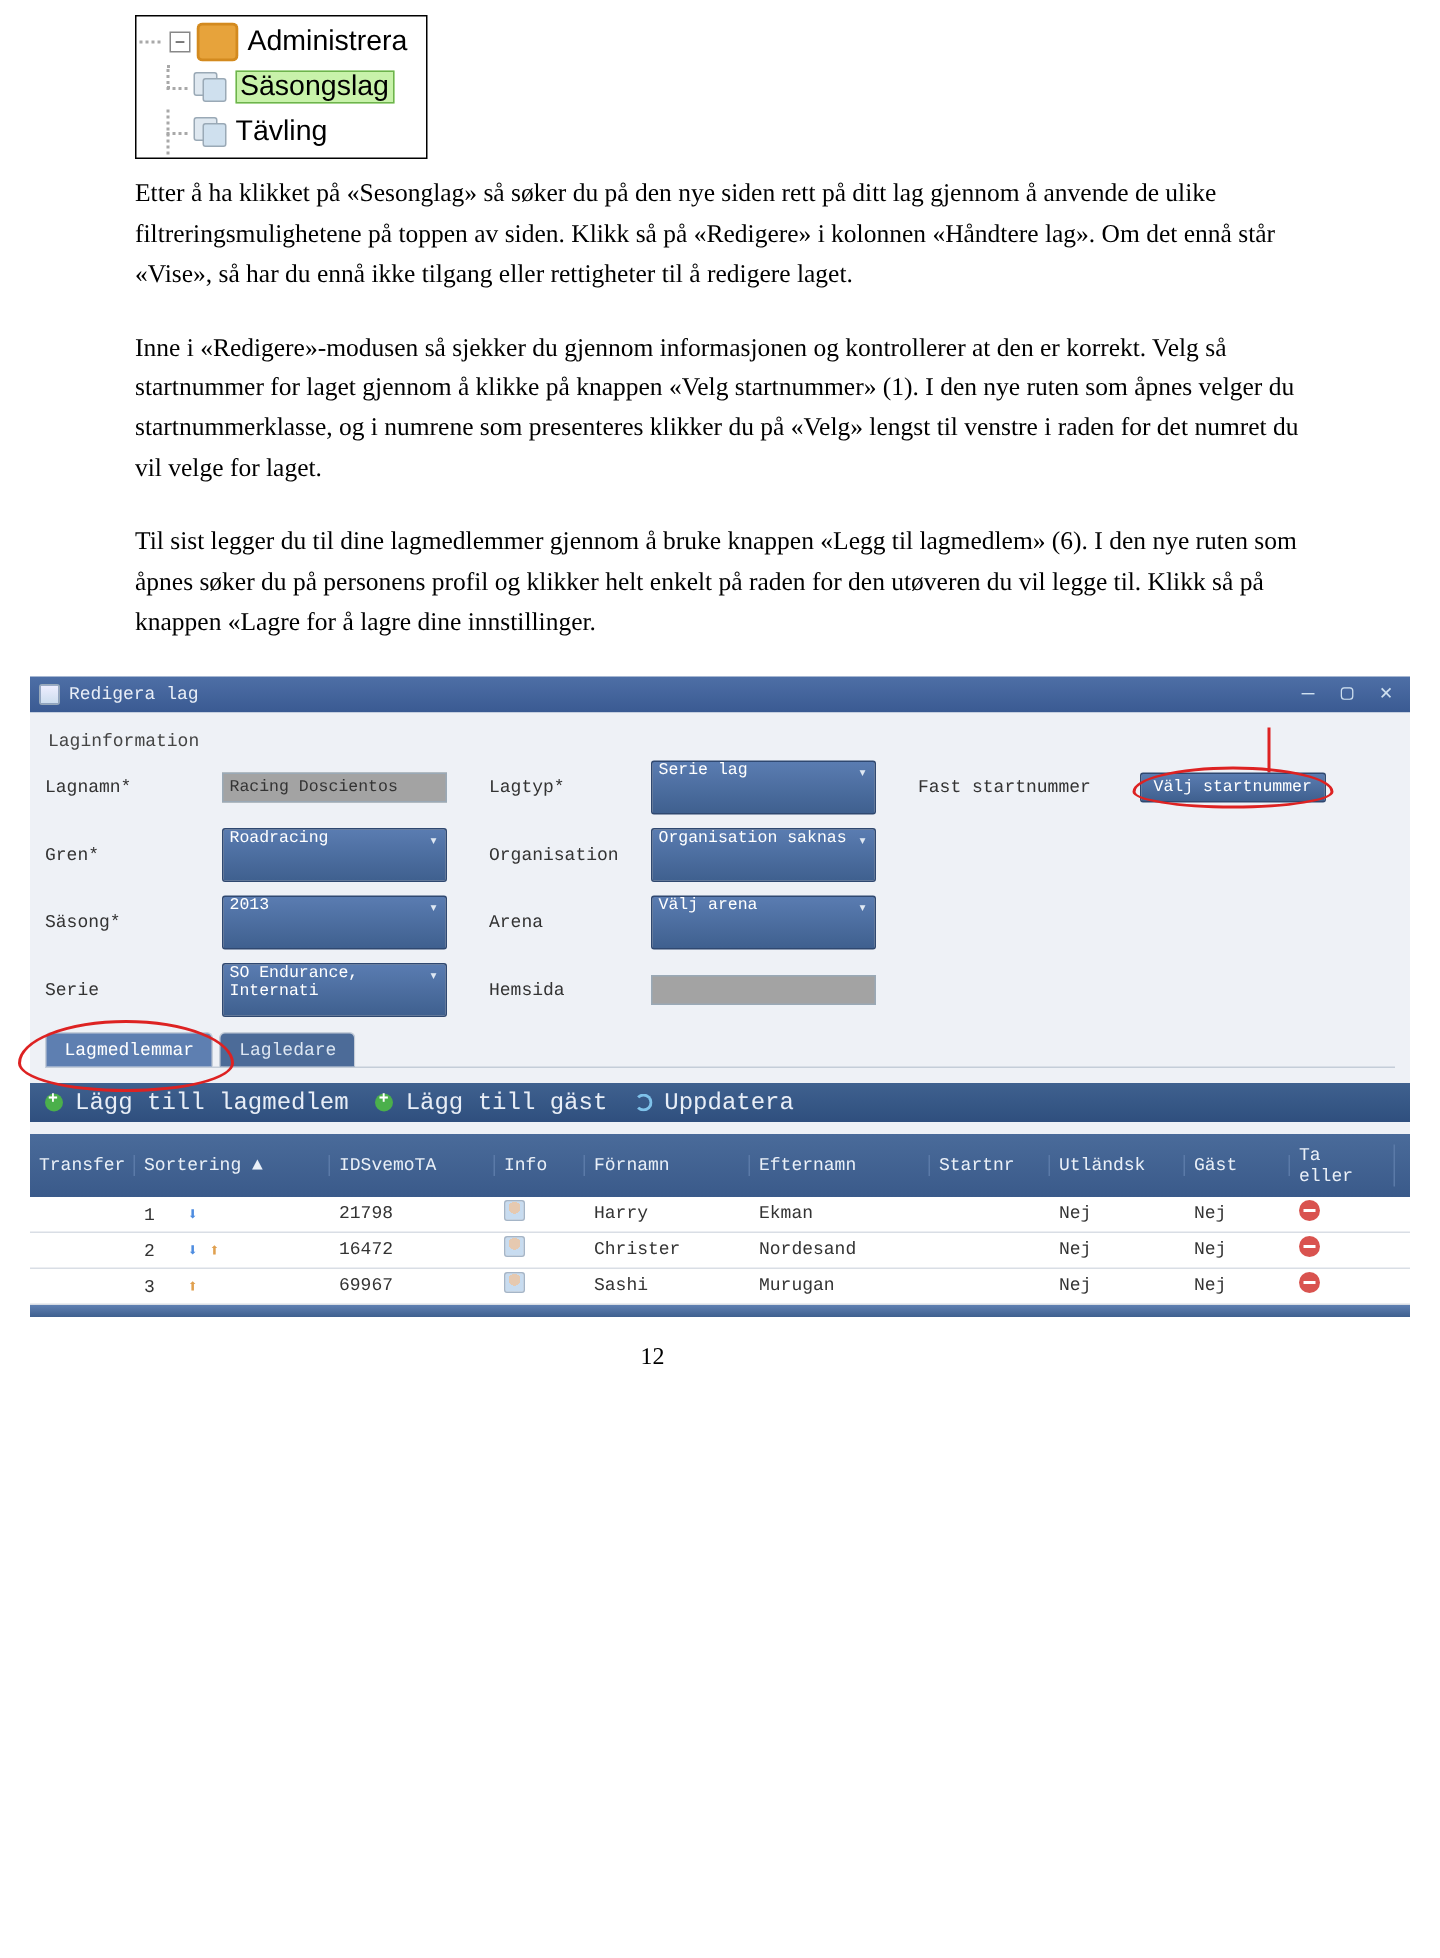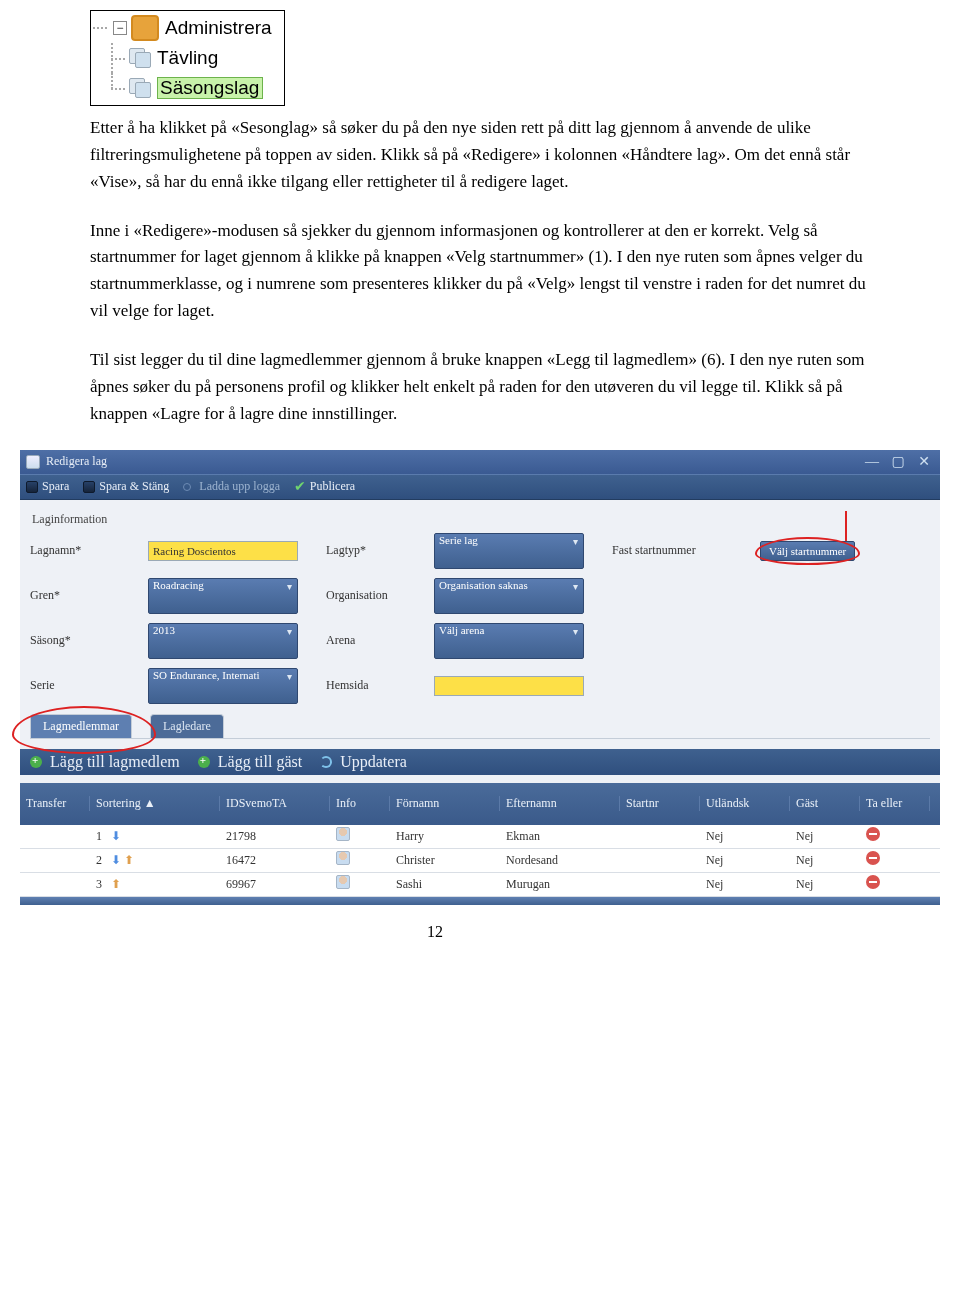--- a/index.html
+++ b/index.html
@@ -29,44 +29,44 @@
     border-radius:4px; box-shadow: inset 0 0 0 2px #d38a1f; }
   .icon-cards { display:inline-flex; width:22px; height:20px; margin-right:6px; position:relative; }
   .icon-cards::before, .icon-cards::after { content:""; position:absolute; width:14px; height:14px; background:#dfe8f0; border:1px solid #9aa9b6; border-radius:2px; }
   .icon-cards::before { left:0; top:0; }
   .icon-cards::after { left:6px; top:4px; background:#cfe0ee; }
   .tree-label { }
   .sel { background:#c8f2aa; border:1px solid #6db34c; padding:0 3px 0 2px; display:inline-block; line-height:20px; }
   
   .para { font-size: 17px; line-height: 1.58; margin: 0 0 22px 0; }
   
-  .app { margin: 0 20px 0 20px; font-family: Liberation Serif, serif; color:#e8eef7; width:920px; font-size:12px; }
+  .app { margin: 0 20px 0 20px; font-family: Liberation Mono, monospace; color:#e8eef7; width:920px; font-size:12px; }
   .titlebar { background: linear-gradient(#4e6fa6,#3a5a92); height:24px; display:flex; align-items:center; padding:0 6px; color:#e8eef7; }
   .titlebar .tico { display:inline-block; width:14px; height:14px; background:linear-gradient(#eef,#cde); border:1px solid #9ab; margin-right:6px; border-radius:2px;}
   .title-text { font-size:12px; flex:1; }
   .winbtn { width:20px; height:16px; color:#cfe0f0; display:inline-flex; align-items:center; justify-content:center; font-size:14px; margin-left:6px; }
   .toolbar { background: linear-gradient(#3f618f,#2f4f7e); height:26px; display:flex; align-items:center; padding:0 6px; gap:14px; font-size:12px; border-top:1px solid #5a7bad; border-bottom:1px solid #223c60; }
   .tbtn { display:inline-flex; align-items:center; gap:4px; color:#e8eef7; }
   .ticon { display:inline-block; width:12px; height:12px; border:1px solid #6d8bb4; background:#dfe9f5; border-radius:2px; }
   .ticon.disk { background:linear-gradient(#274168,#16243a); border-color:#0e1a2c; }
   .ghost { color:#9db4d0; }
   .ghost-dot { display:inline-block; width:8px; height:8px; border:1px solid #6d8bb4; border-radius:50%; margin-right:4px; }
   .check { color:#6fd46f; font-size:14px; }
   .formpane { background:#eef1f6; color:#222; padding:8px 10px 10px 10px; }
   .section-title { font-size:12px; color:#444; margin:4px 0 6px 2px; font-weight:normal; }
   .form-grid { display:grid; grid-template-columns: 100px 160px 90px 160px 130px auto; column-gap:18px; row-gap:9px; align-items:center; font-size:12px; }
   .lab { color:#333; font-size:12px; }
-  .txtfield { height:20px; background:#fde047; border:1px solid #9aa9b6; padding:1px 4px; font-size:11px; color:#333; width:150px; display:flex; align-items:center; }
+  .txtfield { height:20px; background:#a3a3a3; border:1px solid #9aa9b6; padding:1px 4px; font-size:11px; color:#333; width:150px; display:flex; align-items:center; }
   .combo { height:36px; width:150px; background:linear-gradient(#5a7cb1,#3f608f); color:#fff; border:1px solid #2f4870; border-radius:2px; display:flex; align-items:flex-start; padding:0 4px; font-size:11px; position:relative; }
   .combo::after { content:"▾"; position:absolute; right:5px; top:2px; color:#dfe8f3; font-size:10px; }
   .btnblue { height:20px; background:linear-gradient(#5a7cb1,#3f608f); color:#fff; border:1px solid #2f4870; border-radius:2px; display:inline-flex; align-items:center; padding:0 8px; font-size:11px; }
   .circle-red { position:relative; }
   .circle-red::after { content:""; position:absolute; left:-6px; top:-5px; right:-6px; bottom:-5px; border:2px solid #d22; border-radius:50% 50% 50% 50% / 60% 60% 40% 40%; }
   .arrow-red { position:absolute; width:2px; height:30px; background:#d22; top:-30px; left:50%;}
-  .tabs { display:flex; align-items:flex-end; gap:14px; margin-top:10px; border-bottom:1px solid #c4cdd8; position:relative;}
+  .tabs { display:flex; align-items:flex-end; gap:0; margin-top:10px; border-bottom:1px solid #c4cdd8; position:relative;}
   .tabs.circle::before { content:""; position:absolute; left:-18px; top:-8px; width:140px; height:44px; border:2px solid #d22; border-radius:50% 50% 50% 50% / 60% 60% 40% 40%; z-index:5; pointer-events:none;}
   .tab { padding:4px 12px; font-size:12px; background:#5e7fb1; color:#fff; border:1px solid #c4cdd8; border-bottom:none; border-top-left-radius:4px; border-top-right-radius:4px; margin-right:4px;}
   .tab.inactive { background:#4c6b98; color:#dce6f2; }
   .subtoolbar { background: linear-gradient(#3f618f,#2f4f7e); height:26px; display:flex; align-items:center; gap:18px; padding:0 10px; font-size:16px; color:#e8eef7; }
   .plus { display:inline-block; width:12px; height:12px; border-radius:50%; background:#4bb04b; position:relative; margin-right:4px;}
   .plus::before { content:"+"; position:absolute; left:2px; top:-2px; color:#fff; font-size:11px; font-weight:bold;}
   .refresh { display:inline-block; width:12px; height:12px; border:2px solid #7fc2ea; border-radius:50%; border-left-color:transparent; margin-right:4px;}
   .tablehead { display:grid; grid-template-columns: 70px 130px 110px 60px 110px 120px 80px 90px 70px 70px; background:linear-gradient(#4a6b9a,#3a5a8a); color:#eaf0f8; font-size:12px; height:42px; align-items:center;}
   .tablehead > div { padding:0 6px; border-right:1px solid #5b7aa8;}
   .trow { display:grid; grid-template-columns: 70px 130px 110px 60px 110px 120px 80px 90px 70px 70px; background:#fff; color:#333; height:24px; align-items:center; font-size:12px; border-bottom:1px solid #d9dee5;}
@@ -86,68 +86,50 @@
 <div class="tree-wrap">
   <div class="tree">
     <div class="tree-row">
       <span class="tree-root-conn"></span>
       <span class="minus">−</span>
       <span class="icon-gear"></span>
       <span class="tree-label">Administrera</span>
     </div>
     <div class="tree-row child">
       <span class="tree-lines">
+          <span class="line-v" style="bottom:14px;"></span>
+          <span class="line-h"></span>
+        </span>
+      <span class="icon-cards"></span>
+      <span class="tree-label sel">Säsongslag</span>
+    </div>
+    <div class="tree-row child">
+      <span class="tree-lines">
           <span class="line-v"></span>
           <span class="line-h"></span>
         </span>
       <span class="icon-cards"></span>
       <span class="tree-label">Tävling</span>
-    </div>
-    <div class="tree-row child">
-      <span class="tree-lines">
-          <span class="line-v" style="bottom:14px;"></span>
-          <span class="line-h"></span>
-        </span>
-      <span class="icon-cards"></span>
-      <span class="tree-label sel">Säsongslag</span>
     </div>
   </div>
 </div>
 
 <div class="page">
   <p class="para">Etter å ha klikket på «Sesonglag» så søker du på den nye siden rett på ditt lag gjennom å anvende de ulike filtreringsmulighetene på toppen av siden. Klikk så på «Redigere» i kolonnen «Håndtere lag». Om det ennå står «Vise», så har du ennå ikke tilgang eller rettigheter til å redigere laget.</p>
   <p class="para">Inne i «Redigere»-modusen så sjekker du gjennom informasjonen og kontrollerer at den er korrekt. Velg så startnummer for laget gjennom å klikke på knappen «Velg startnummer» (1). I den nye ruten som åpnes velger du startnummerklasse, og i numrene som presenteres klikker du på «Velg» lengst til venstre i raden for det numret du vil velge for laget.</p>
   <p class="para">Til sist legger du til dine lagmedlemmer gjennom å bruke knappen «Legg til lagmedlem» (6). I den nye ruten som åpnes søker du på personens profil og klikker helt enkelt på raden for den utøveren du vil legge til. Klikk så på knappen «Lagre for å lagre dine innstillinger.</p>
 </div>
 
 <div class="app">
   <div class="titlebar">
     <span class="tico"></span>
     <span class="title-text">Redigera lag</span>
     <span class="winbtn">—</span>
     <span class="winbtn">▢</span>
     <span class="winbtn">✕</span>
-  </div>
-  <div class="toolbar">
-    <span class="tbtn">
-        <span class="ticon disk"></span>
-        <span>Spara</span>
-      </span>
-    <span class="tbtn">
-        <span class="ticon disk"></span>
-        <span>Spara &amp; Stäng</span>
-      </span>
-    <span class="tbtn ghost">
-        <span class="ghost-dot"></span>
-        <span>Ladda upp logga</span>
-      </span>
-    <span class="tbtn">
-        <span class="check">✔</span>
-        <span>Publicera</span>
-      </span>
   </div>
   <div class="formpane">
     <div class="section-title">Laginformation</div>
     <div class="form-grid">
       <div class="lab">Lagnamn*</div>
       <div class="txtfield">
           <span>Racing Doscientos</span>
         </div>
       <div class="lab">Lagtyp*</div>
       <div class="combo">

